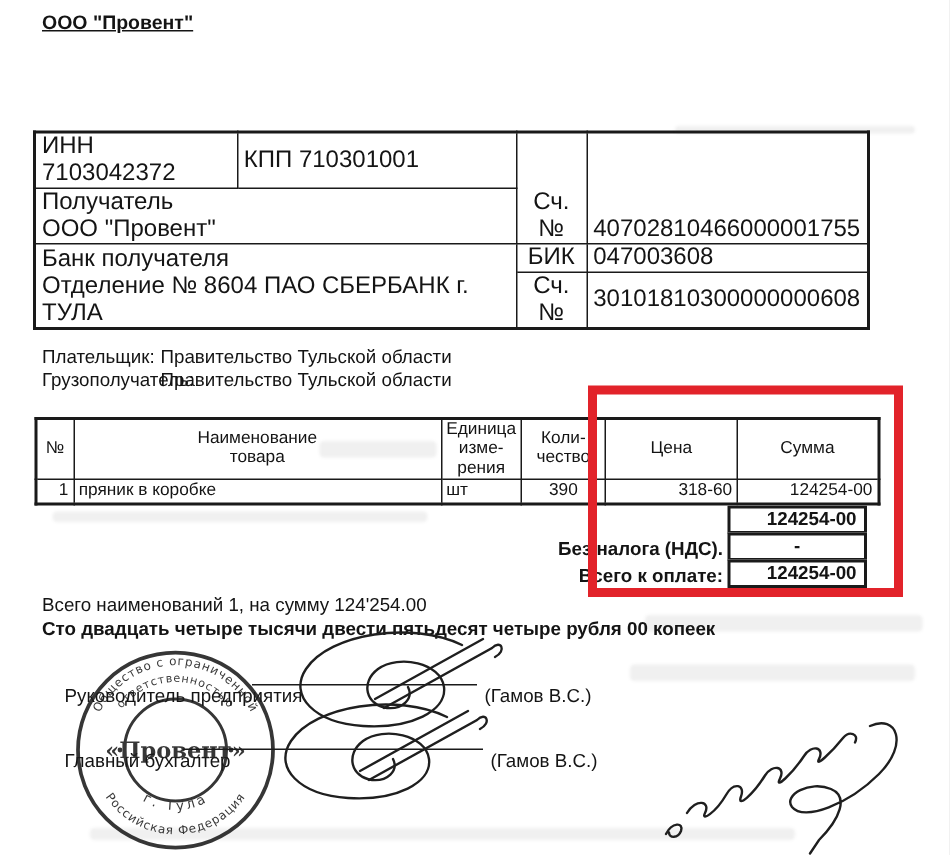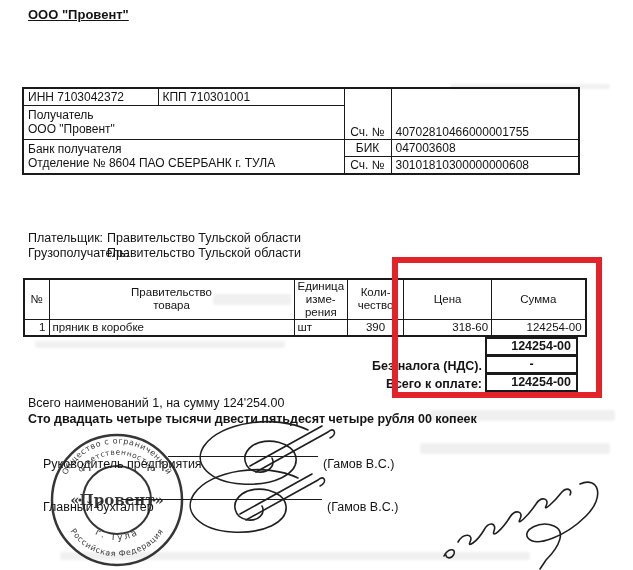--- a/index.html
+++ b/index.html
@@ -7,21 +7,21 @@
     position:relative;width:633px;height:570px;background:#ffffff;
     font-family:"Liberation Sans","DejaVu Sans",sans-serif;color:#141414;
     overflow:hidden;margin:0 auto;
   }
   .abs{position:absolute;}
   .company-name{left:28px;top:7px;font-size:13px;font-weight:bold;text-decoration:underline;}
   .address{left:28px;top:36px;font-size:13px;font-weight:bold;}
   .sample-title{left:22px;top:69px;width:556px;text-align:center;font-size:12.5px;font-weight:bold;}
   table.bank{
     position:absolute;left:22px;top:87px;border-collapse:collapse;table-layout:fixed;
-    font-size:12px;
+    font-size:16px;
   }
   table.bank td{border:1px solid #1a1a1a;padding:0 4px;overflow:hidden;}
   table.bank{border:2px solid #1a1a1a;}
   td.valign-b{vertical-align:bottom;}
   td.ctr{text-align:center;}
   .invoice-title{left:0;top:181px;width:610px;text-align:center;font-size:17px;font-weight:bold;}
   .payer-label{left:28px;top:231px;font-size:12.5px;}
   .payer-value{left:107px;top:231px;font-size:12.5px;}
   .consignee-label{left:28px;top:246px;font-size:12.5px;}
   .consignee-value{left:107px;top:246px;font-size:12.5px;}
@@ -112,21 +112,21 @@
       <col style="width:25px">
         <col style="width:245px">
         <col style="width:49px">
       <col style="width:56px">
         <col style="width:88px">
         <col style="width:94px">
     </colgroup>
     <tbody>
         <tr class="items-hrow">
       <th>№</th>
-      <th>Правительство
+      <th>Наименование
 товара</th>
       <th>Единица
 изме-
 рения</th>
       <th>Коли-
 чество</th>
       <th>Цена</th>
       <th>Сумма</th>
     </tr>
     <tr class="items-drow">

